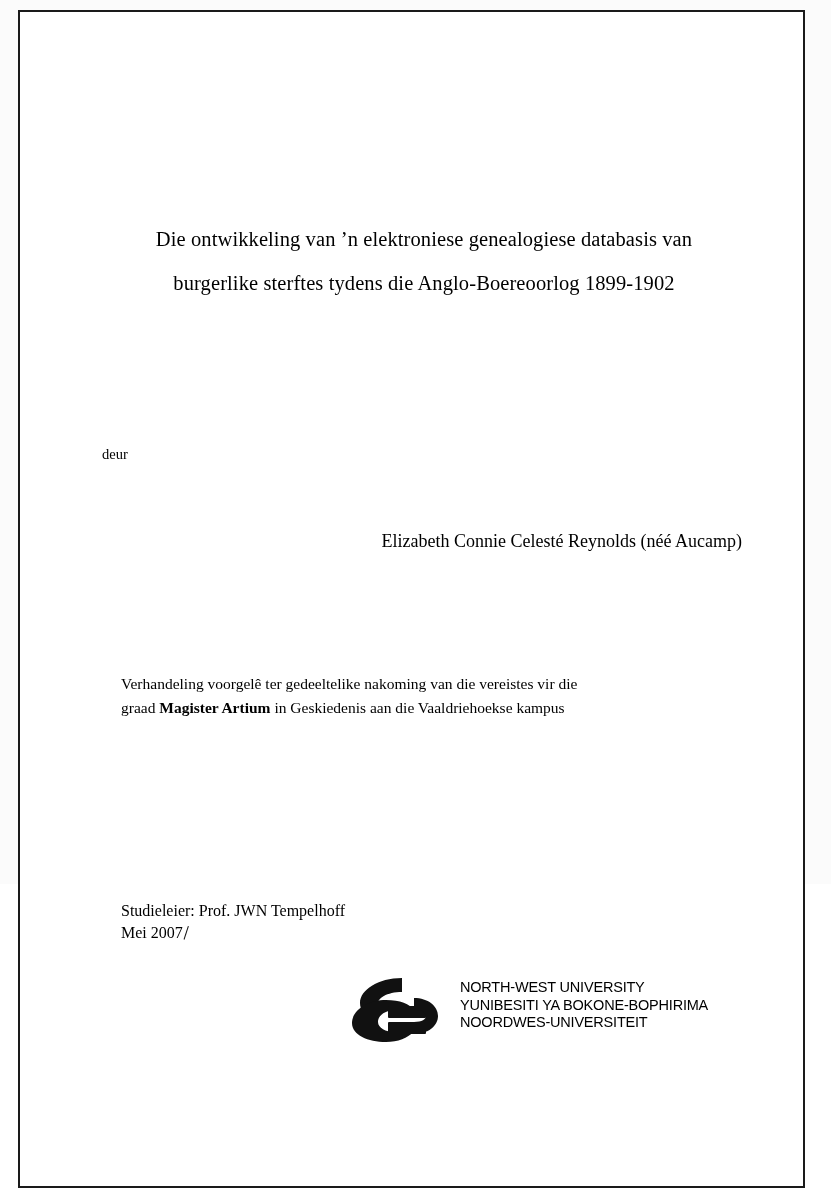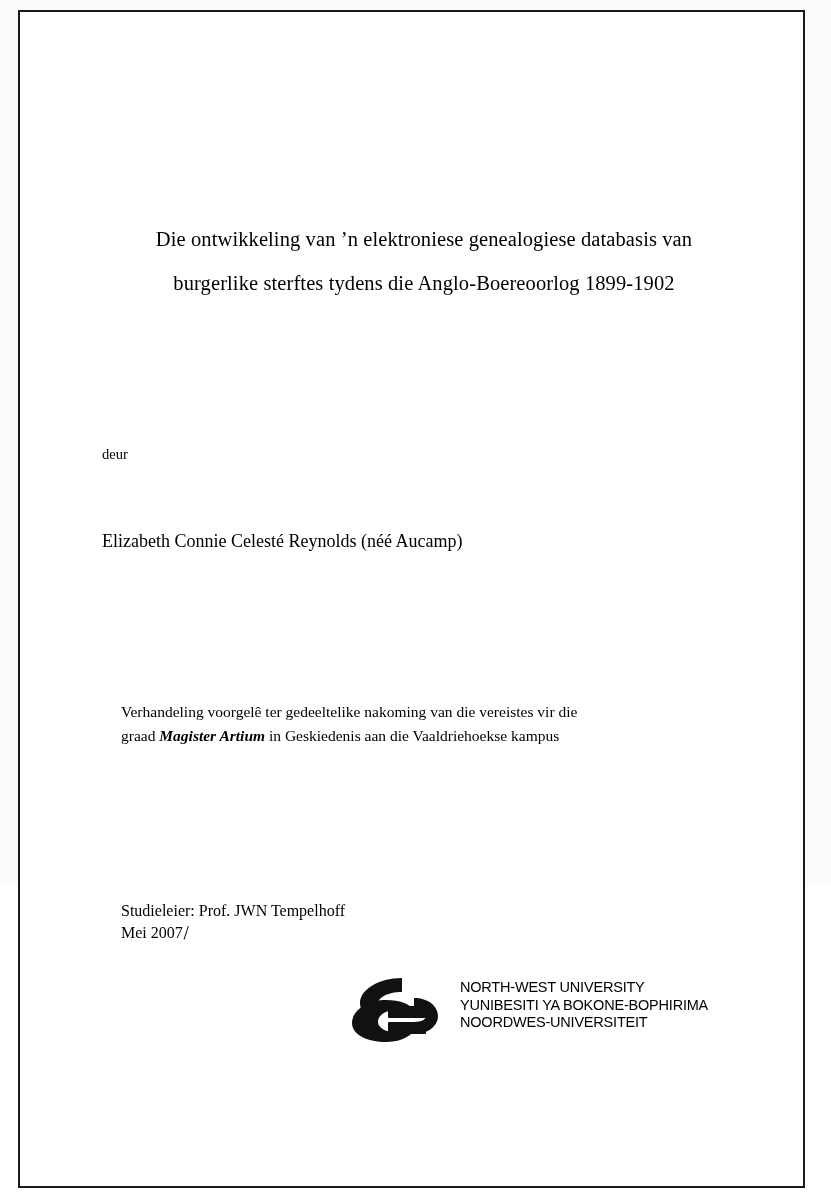--- a/index.html
+++ b/index.html
@@ -66,38 +66,37 @@
     width: 640px;
     text-align: left;
     font-size: 14.5px;
   }
 
   .author {
     position: absolute;
     top: 519px;
     left: 0;
     width: 640px;
-    text-align: left;
+    text-align: right;
     font-size: 18px;
   }
 
   .statement {
     position: absolute;
-    top: 688px;
+    top: 660px;
     left: 19px;
     width: 590px;
     font-size: 15.5px;
     line-height: 24px;
   }
   .statement .just {
     text-align: justify;
     text-justify: inter-word;
   }
   .statement .italic {
-    font-style: italic;
     font-weight: bold;
   }
 
   .supervisor {
     position: absolute;
     top: 888px;
     left: 19px;
     width: 560px;
     font-size: 16px;
     line-height: 22px;

